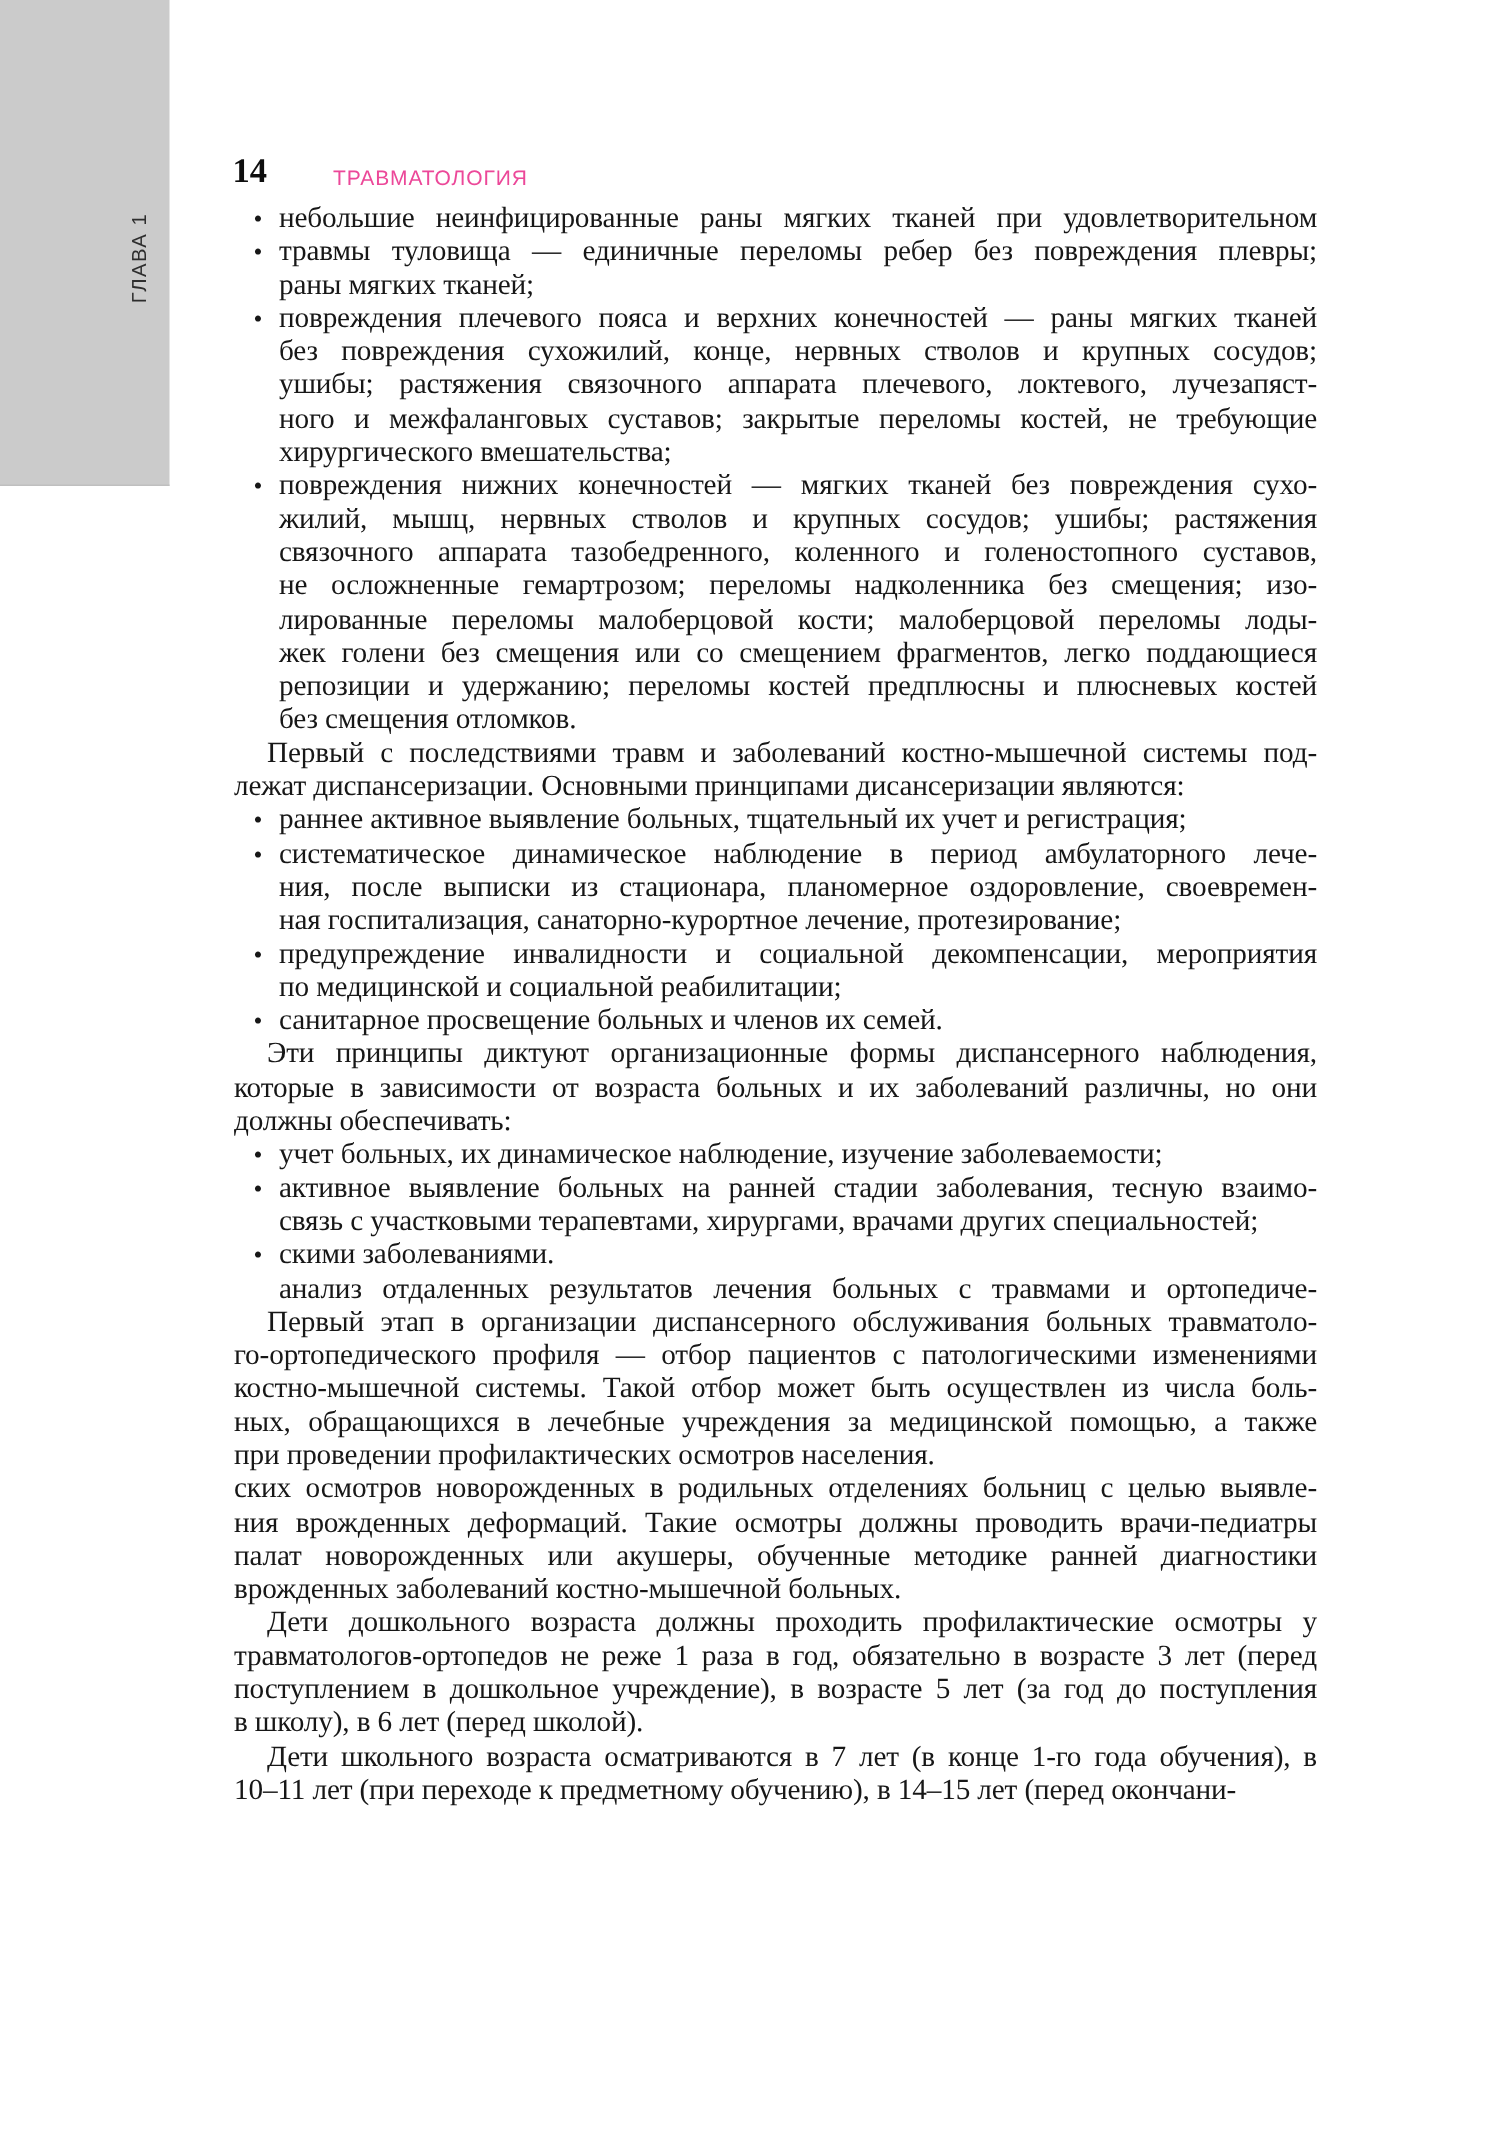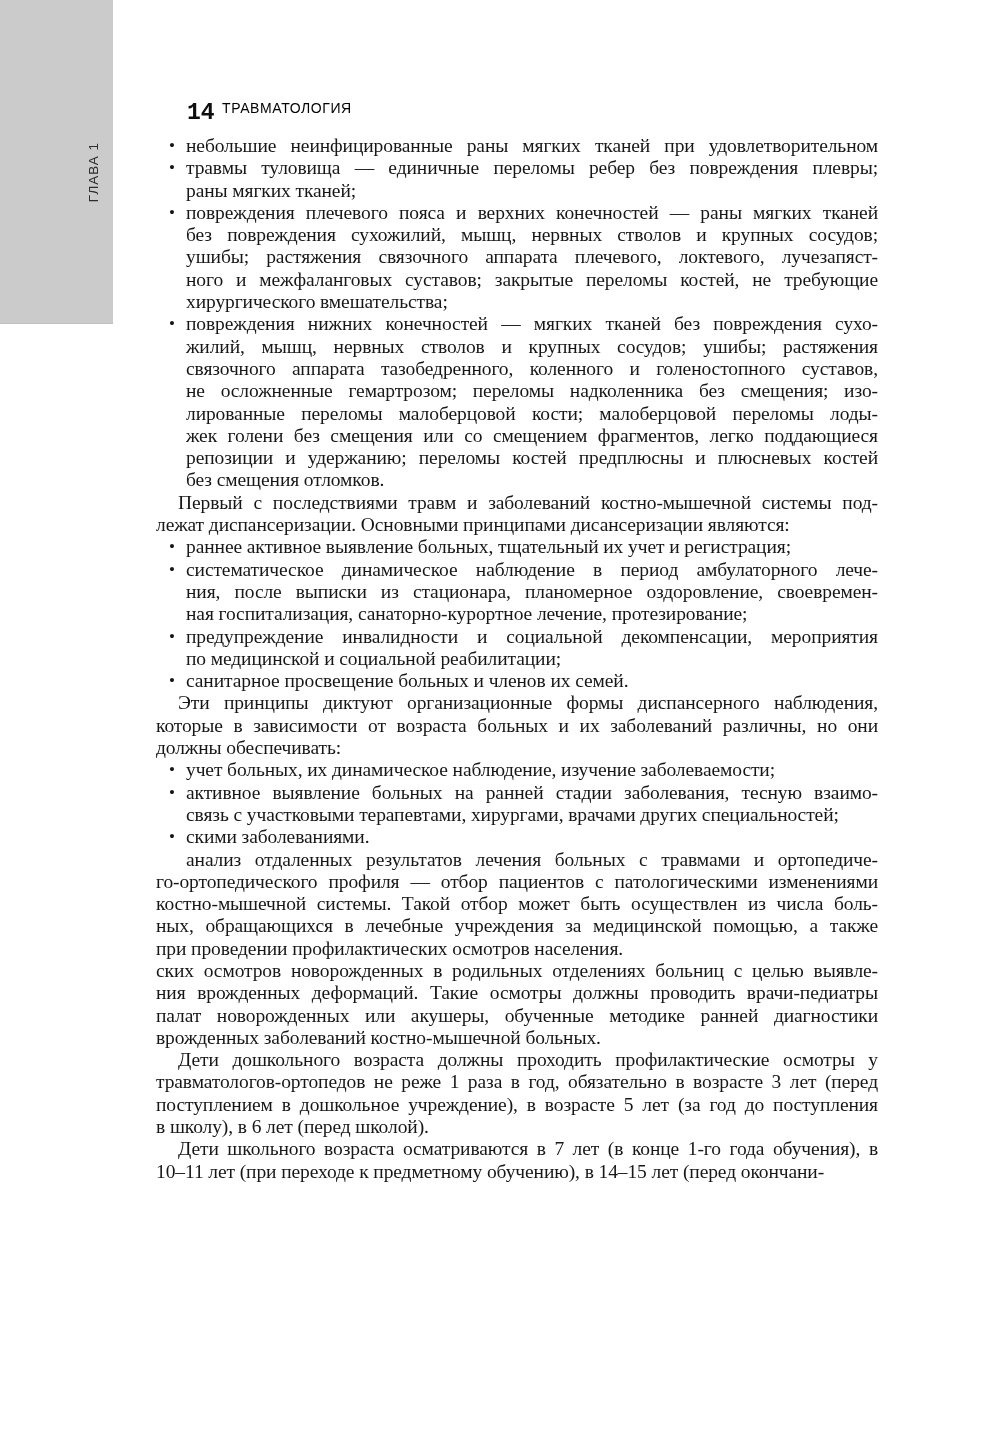--- a/index.html
+++ b/index.html
@@ -26,31 +26,30 @@
     font-family: "Liberation Sans", sans-serif;
     font-size: 13.5px;
     letter-spacing: 1px;
     color: #2d2d2d;
     white-space: nowrap;
   }
 
   
   .page-number {
     position: absolute; left: 155px; top: 102px;
-    font-family: Liberation Mono, monospace;
+    font-family: Liberation Serif, serif;
     font-weight: bold; font-size: 23px; line-height: 1;
     color: #0e0e0e;
-    margin-left: 32px;
   }
   .running-head {
-    position: absolute; left: 222px; top: 101px;
+    position: absolute; left: 222px; top: 111px;
     font-family: "Liberation Sans", sans-serif;
     font-size: 14px; line-height: 1;
     letter-spacing: 0.6px;
-    color: #000000;
+    color: #ec4899;
   }
 
   
   .body-text {
     position: absolute; left: 156px; top: 135px;
     width: 722px;
     font-size: 19.5px;
     line-height: 22.3px;
     color: #171717;
     letter-spacing: -0.1px;
@@ -85,21 +84,21 @@
         <div class="line first">небольшие неинфицированные раны мягких тканей при удовлетворительном</div>
       </div>
       <div class="block bullet">
         <span class="bullet-marker">•</span>
         <div class="line first">травмы туловища — единичные переломы ребер без повреждения плевры;</div>
         <div class="line last">раны мягких тканей;</div>
       </div>
       <div class="block bullet">
         <span class="bullet-marker">•</span>
         <div class="line first">повреждения плечевого пояса и верхних конечностей — раны мягких тканей</div>
-        <div class="line">без повреждения сухожилий, мышц, нервных стволов и крупных сосудов;</div>
+        <div class="line">без повреждения сухожилий, конце, нервных стволов и крупных сосудов;</div>
         <div class="line">ушибы; растяжения связочного аппарата плечевого, локтевого, лучезапяст-</div>
         <div class="line">ного и межфаланговых суставов; закрытые переломы костей, не требующие</div>
         <div class="line last">хирургического вмешательства;</div>
       </div>
       <div class="block bullet">
         <span class="bullet-marker">•</span>
         <div class="line first">повреждения нижних конечностей — мягких тканей без повреждения сухо-</div>
         <div class="line">жилий, мышц, нервных стволов и крупных сосудов; ушибы; растяжения</div>
         <div class="line">связочного аппарата тазобедренного, коленного и голеностопного суставов,</div>
         <div class="line">не осложненные гемартрозом; переломы надколенника без смещения; изо-</div>
@@ -144,20 +143,21 @@
         <span class="bullet-marker">•</span>
         <div class="line first">активное выявление больных на ранней стадии заболевания, тесную взаимо-</div>
         <div class="line last">связь с участковыми терапевтами, хирургами, врачами других специальностей;</div>
       </div>
       <div class="block bullet">
         <span class="bullet-marker">•</span>
         <div class="line last">скими заболеваниями.</div>
         <div class="line first">анализ отдаленных результатов лечения больных с травмами и ортопедиче-</div>
       </div>
       <div class="block para">
+        <div class="line first">Первый этап в организации диспансерного обслуживания больных травматоло-</div>
         <div class="line">го-ортопедического профиля — отбор пациентов с патологическими изменениями</div>
         <div class="line">костно-мышечной системы. Такой отбор может быть осуществлен из числа боль-</div>
         <div class="line">ных, обращающихся в лечебные учреждения за медицинской помощью, а также</div>
         <div class="line last">при проведении профилактических осмотров населения.</div>
       </div>
       <div class="block para">
         <div class="line">ских осмотров новорожденных в родильных отделениях больниц с целью выявле-</div>
         <div class="line">ния врожденных деформаций. Такие осмотры должны проводить врачи-педиатры</div>
         <div class="line">палат новорожденных или акушеры, обученные методике ранней диагностики</div>
         <div class="line last">врожденных заболеваний костно-мышечной больных.</div>

